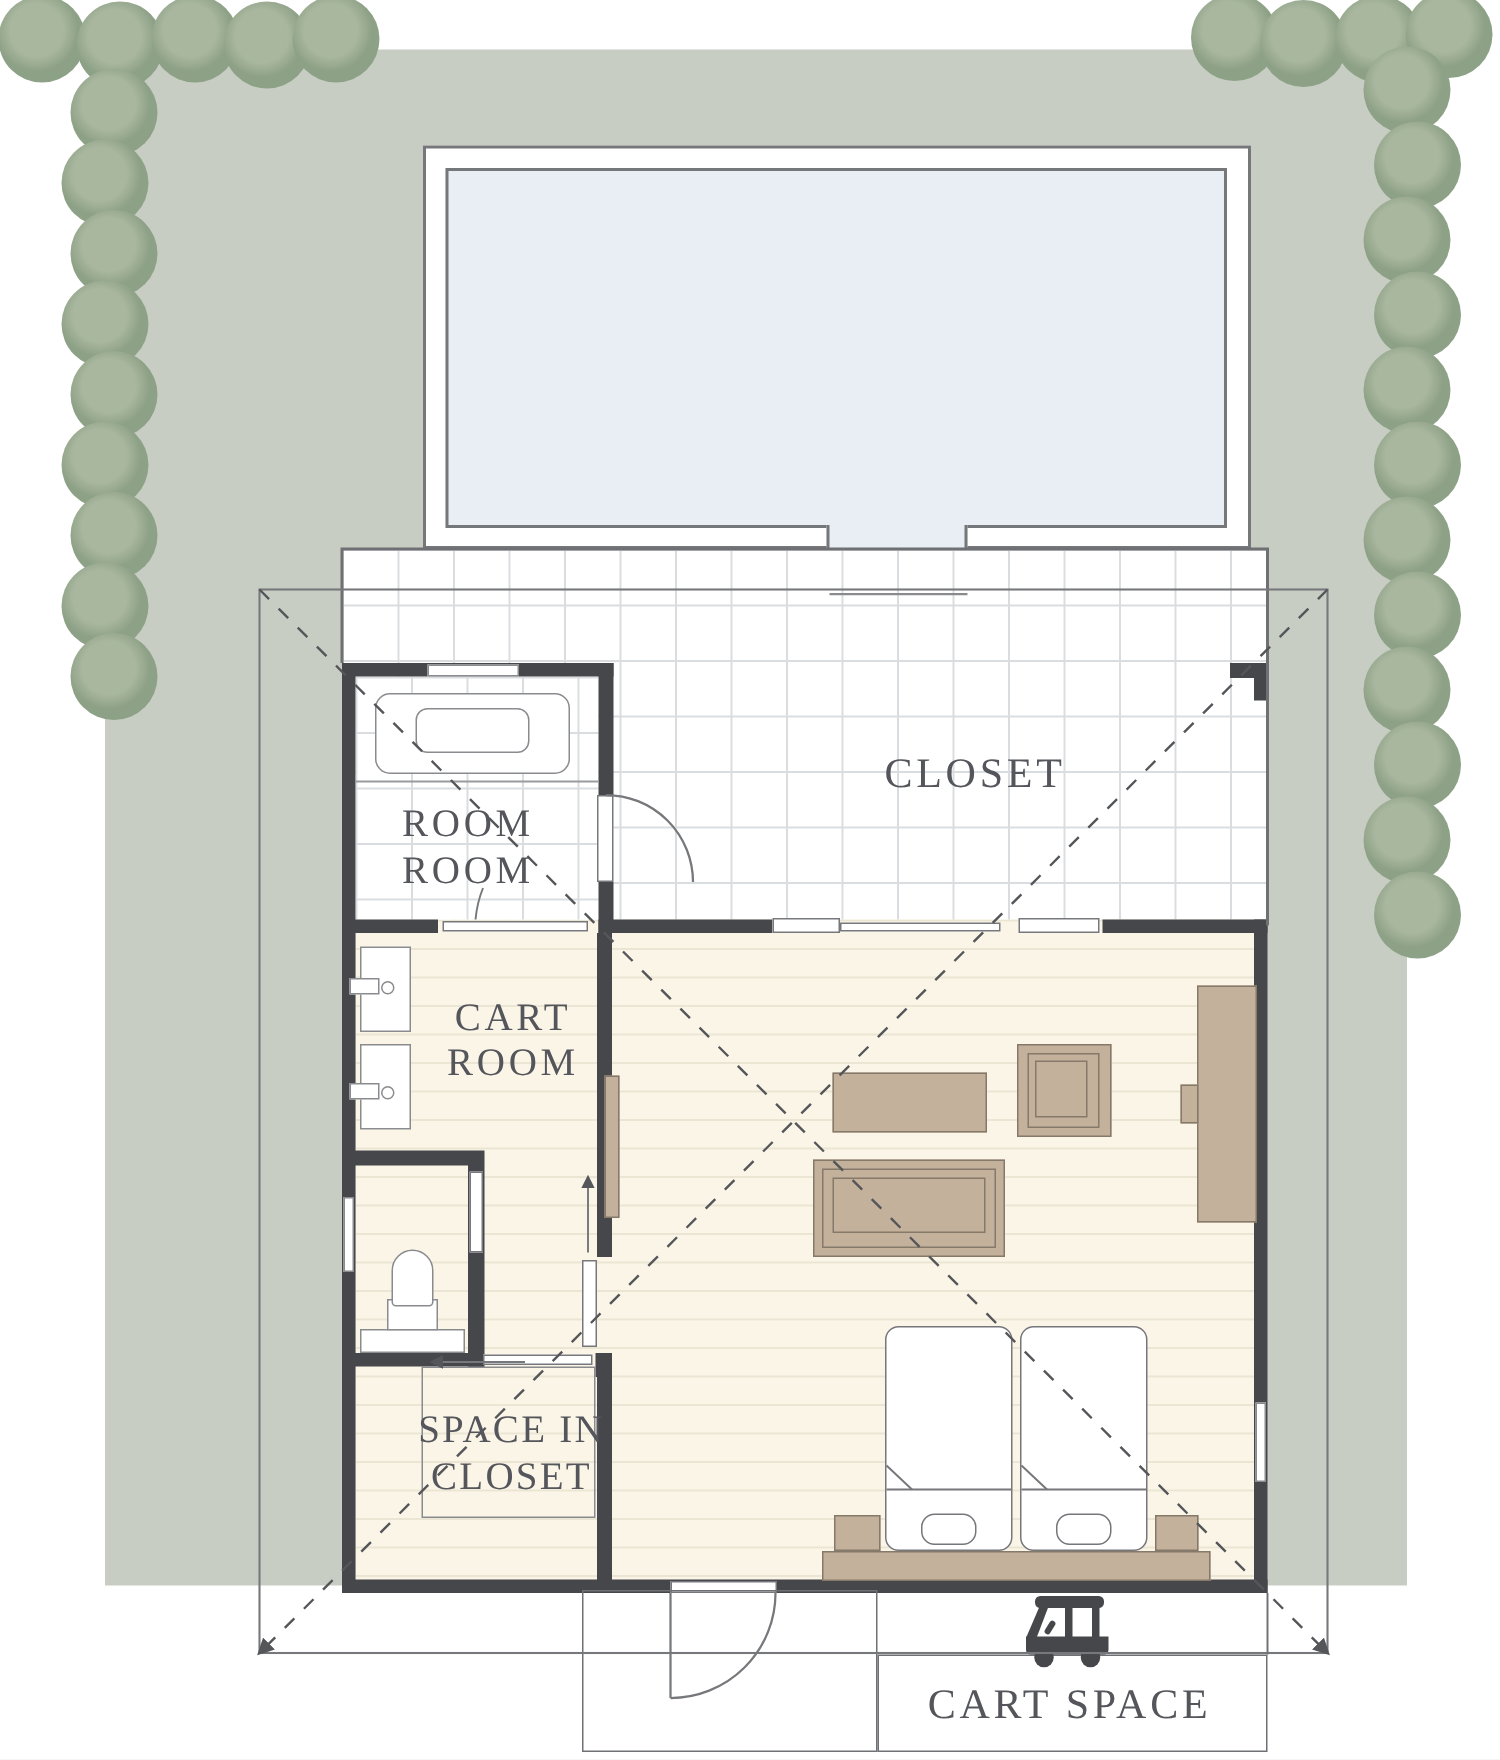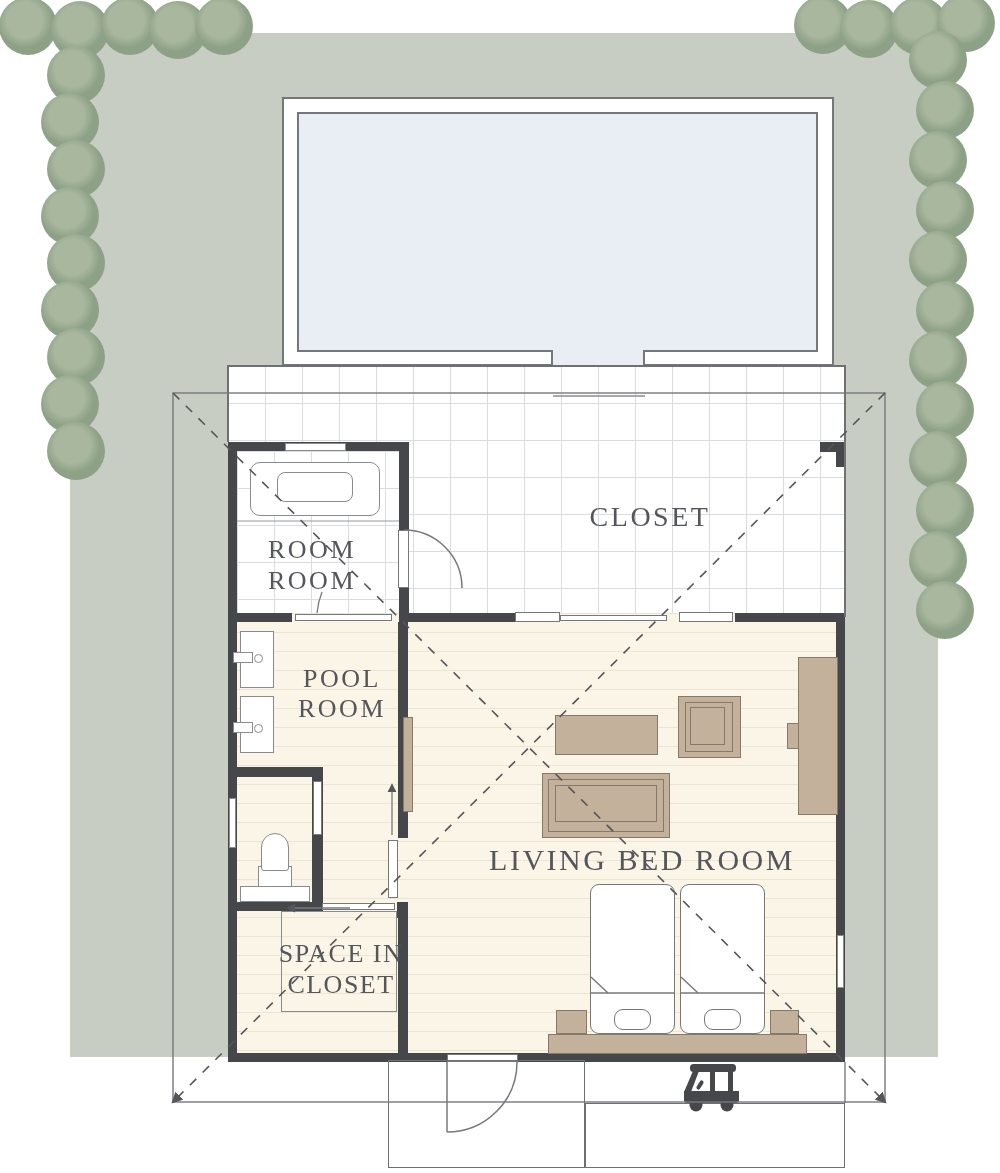--- a/index.html
+++ b/index.html
@@ -205,18 +205,18 @@
       <line x1="591" y1="993" x2="674" y2="993"></line>
         <line x1="591" y1="977" x2="608" y2="993"></line>
       <line x1="681" y1="993" x2="764" y2="993"></line>
         <line x1="681" y1="977" x2="698" y2="993"></line>
     </g>
   </svg>
 
   <div class="lbl f28" style="left:650px;top:516px">CLOSET</div>
   <div class="lbl f26" style="left:312px;top:549px">ROOM</div>
   <div class="lbl f26" style="left:312px;top:580px">ROOM</div>
-  <div class="lbl f26" style="left:342px;top:678px">POOL</div>
+  <div class="lbl f26" style="left:342px;top:678px">CART</div>
   <div class="lbl f26" style="left:342px;top:708px">ROOM</div>
-  <div class="lbl f30" style="left:642px;top:859px">LIVING BED ROOM</div>
   <div class="lbl f26" style="left:341px;top:953px;letter-spacing:1.5px">SPACE IN</div>
   <div class="lbl f26" style="left:341px;top:984px;letter-spacing:1.5px">CLOSET</div>
+  <div class="lbl f28" style="left:713px;top:1137px">CART SPACE</div>
 </div>
 
 </body></html>

